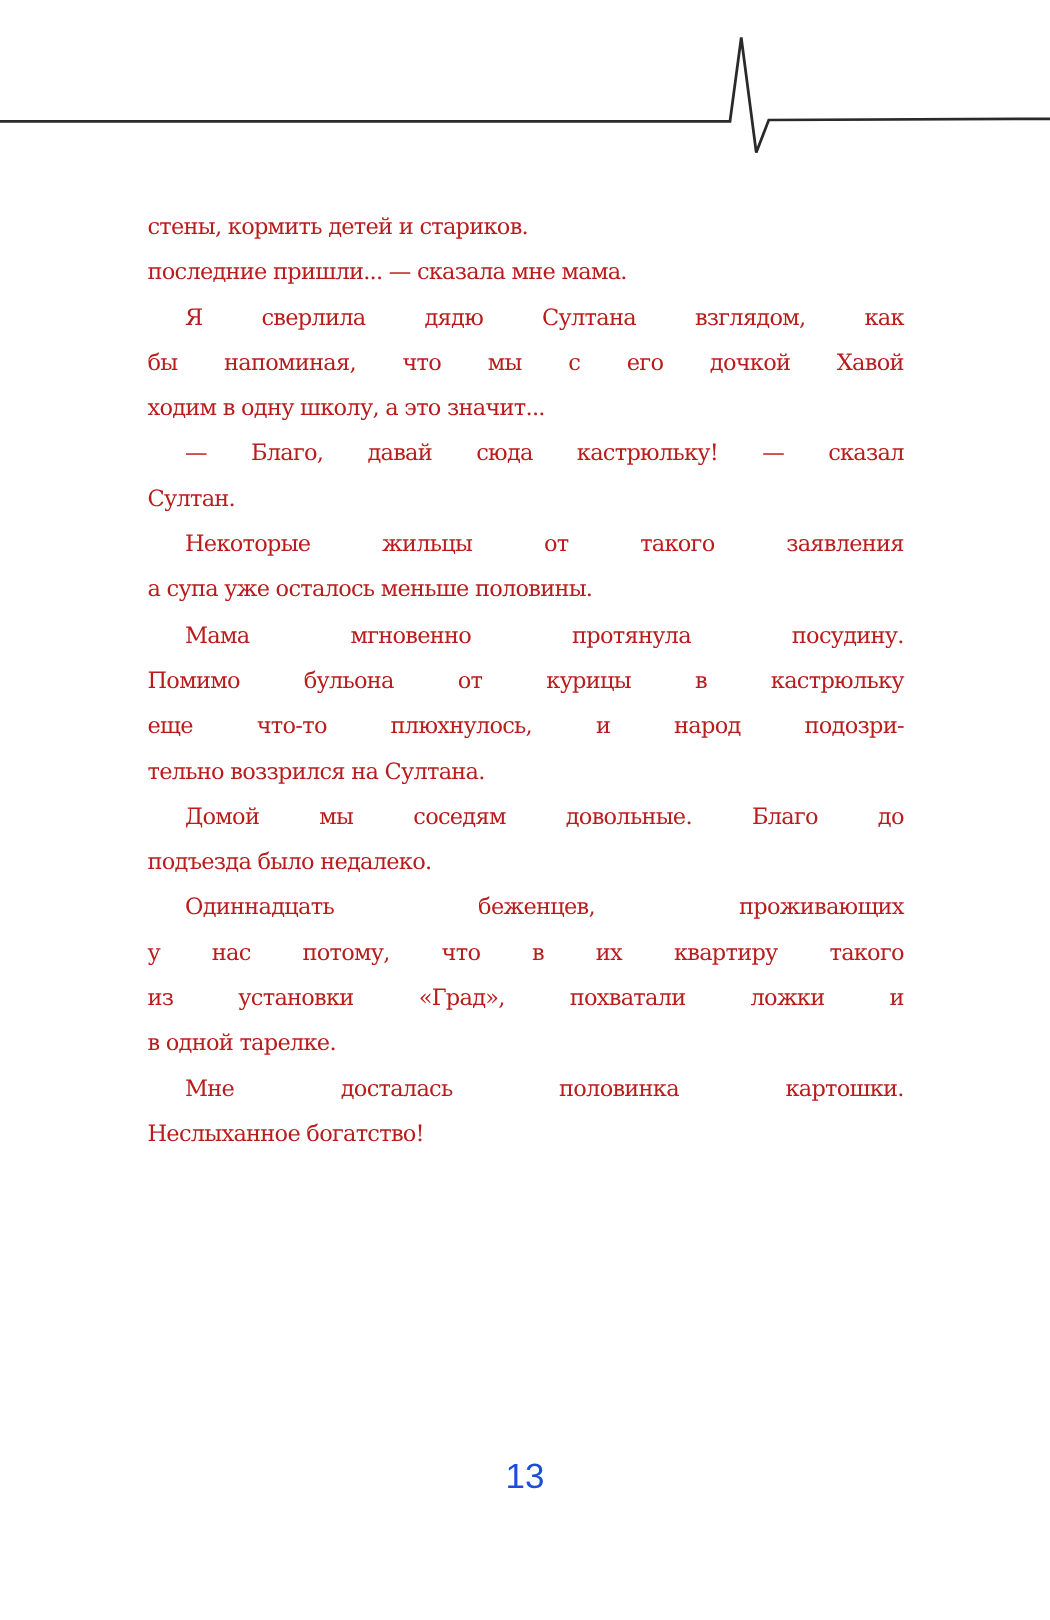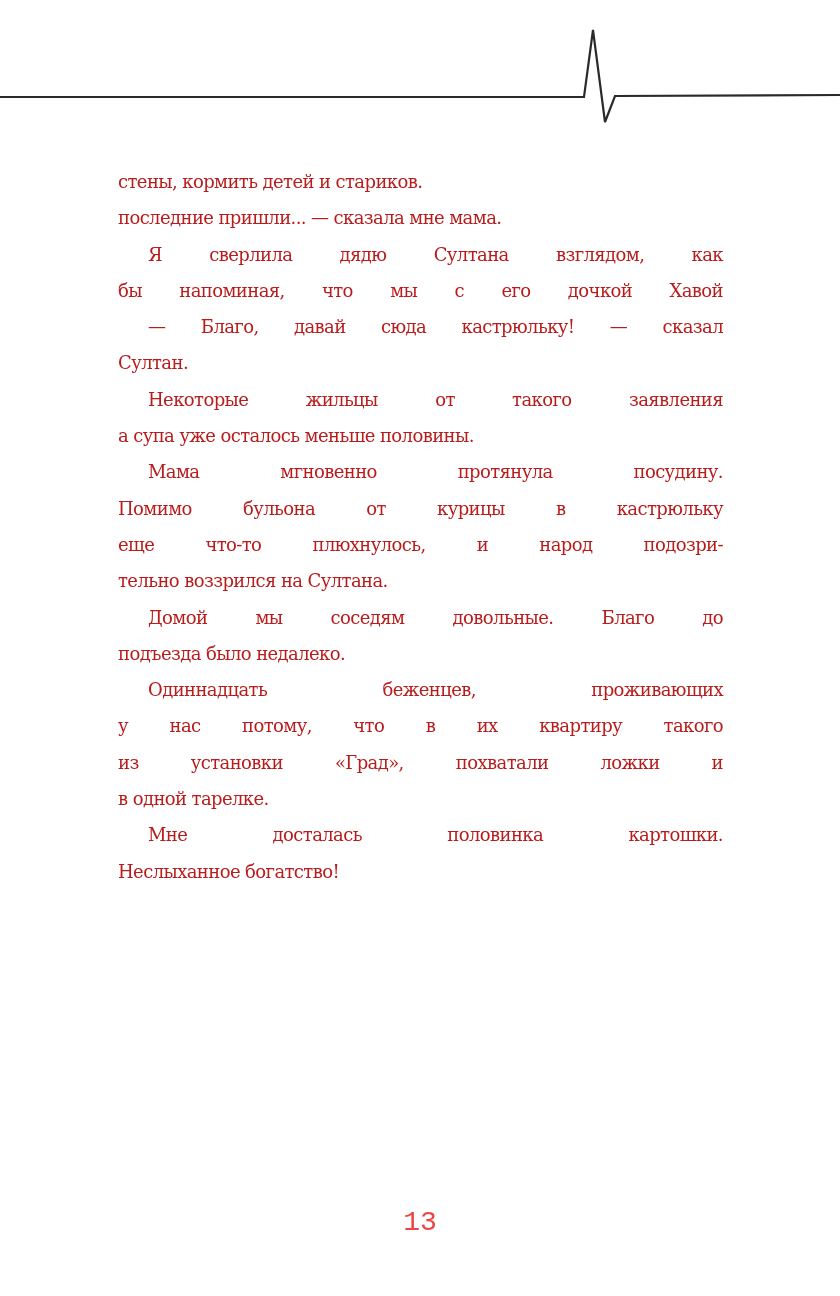--- a/index.html
+++ b/index.html
@@ -8,42 +8,43 @@
   .text-block {
     position:absolute; left:118px; top:164px; width:605px;
     font-family:"DejaVu Serif", "Liberation Serif", serif;
     font-size:18px; line-height:36.3px; color:#b91c1c;
     letter-spacing:-0.6px;
   }
   .para { margin:0; text-align:justify; text-align-last:left; }
   .line { display:block; text-align:justify; text-align-last:justify; white-space:nowrap; }
   .line.last { text-align-last:left; }
   .page-num {
-    position:absolute; left:0; width:840px; top:1207px; text-align:center;
-    font-family:Liberation Mono, monospace;
-    font-weight:300; font-size:28px; color:#ef4444;
+    position:absolute; left:0; width:840px; top:1165px; text-align:center;
+    font-family:Liberation Sans, sans-serif;
+    font-weight:300; font-size:28px; color:#1d4ed8;
   }
 </style>
 </head>
 <body>
 
 <svg class="ecg" viewBox="0 0 840 140" xmlns="http://www.w3.org/2000/svg">
   <polyline points="0,97 584,97 593,30 605,122 615,96 840,95" fill="none" stroke="#2a2a2a" stroke-width="2.2" stroke-linejoin="miter"></polyline>
 </svg>
 
 <div class="text-block">
   <p class="para">
     <span class="line last">стены, кормить детей и стариков.</span>
   </p>
   <p class="para">
     <span class="line last">последние пришли... — сказала мне мама.</span>
   </p>
   <p class="para">
     <span class="line" style="padding-left:30px">Я сверлила дядю Султана взглядом, как</span>
     <span class="line">бы напоминая, что мы с его дочкой Хавой</span>
+    <span class="line last">ходим в одну школу, а это значит...</span>
   </p>
   <p class="para">
     <span class="line" style="padding-left:30px">— Благо, давай сюда кастрюльку! — сказал</span>
     <span class="line last">Султан.</span>
   </p>
   <p class="para">
     <span class="line" style="padding-left:30px">Некоторые жильцы от такого заявления</span>
     <span class="line last">а супа уже осталось меньше половины.</span>
   </p>
   <p class="para">

